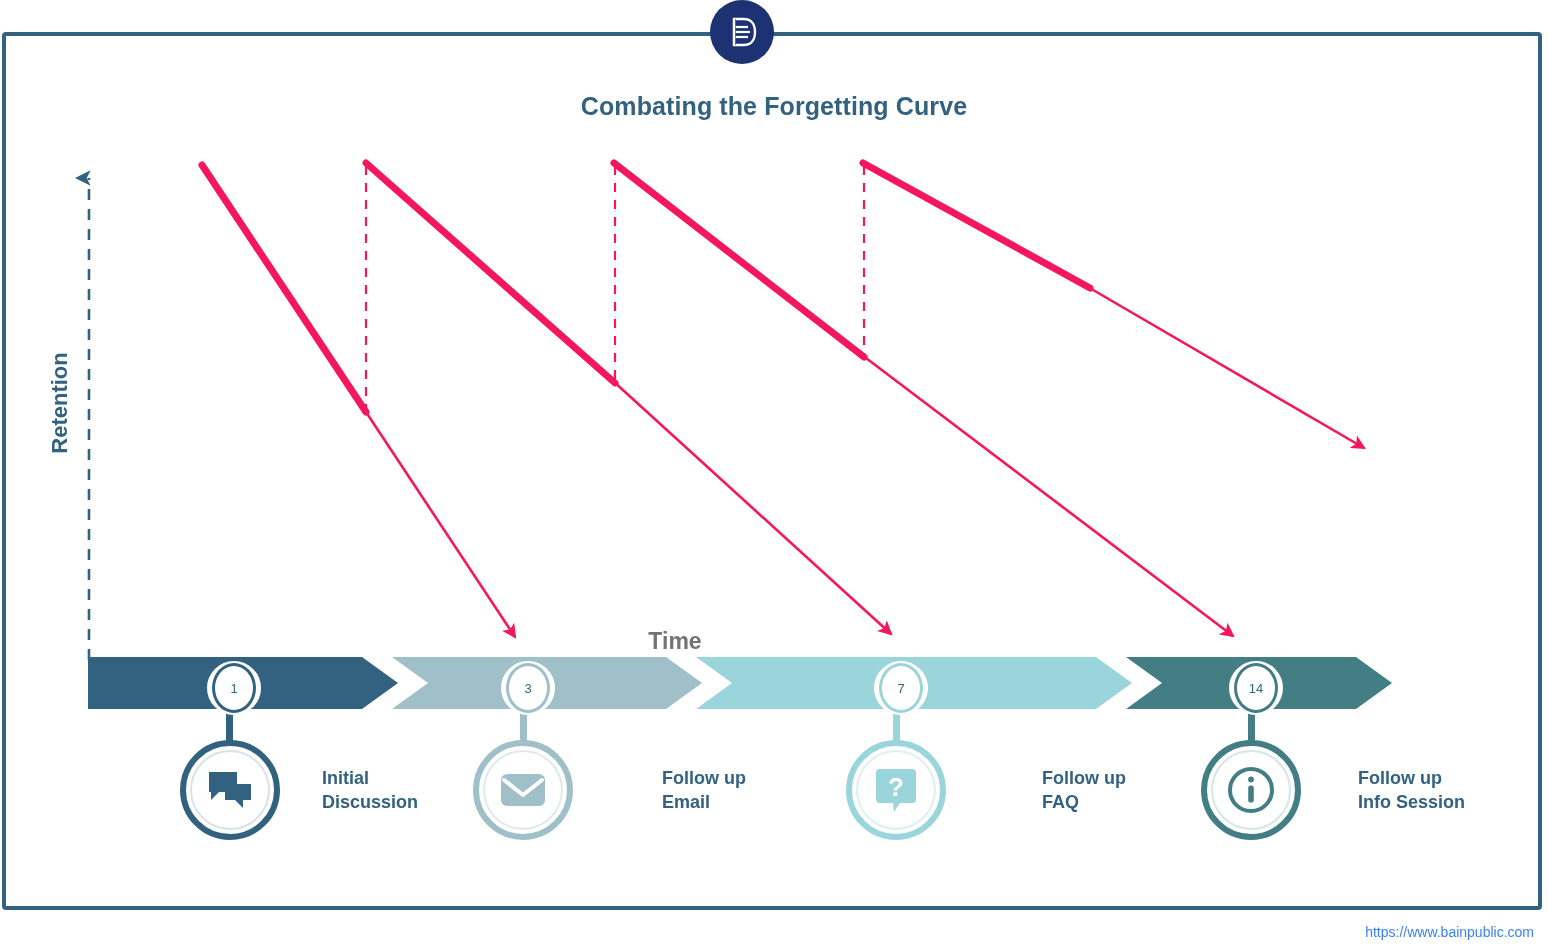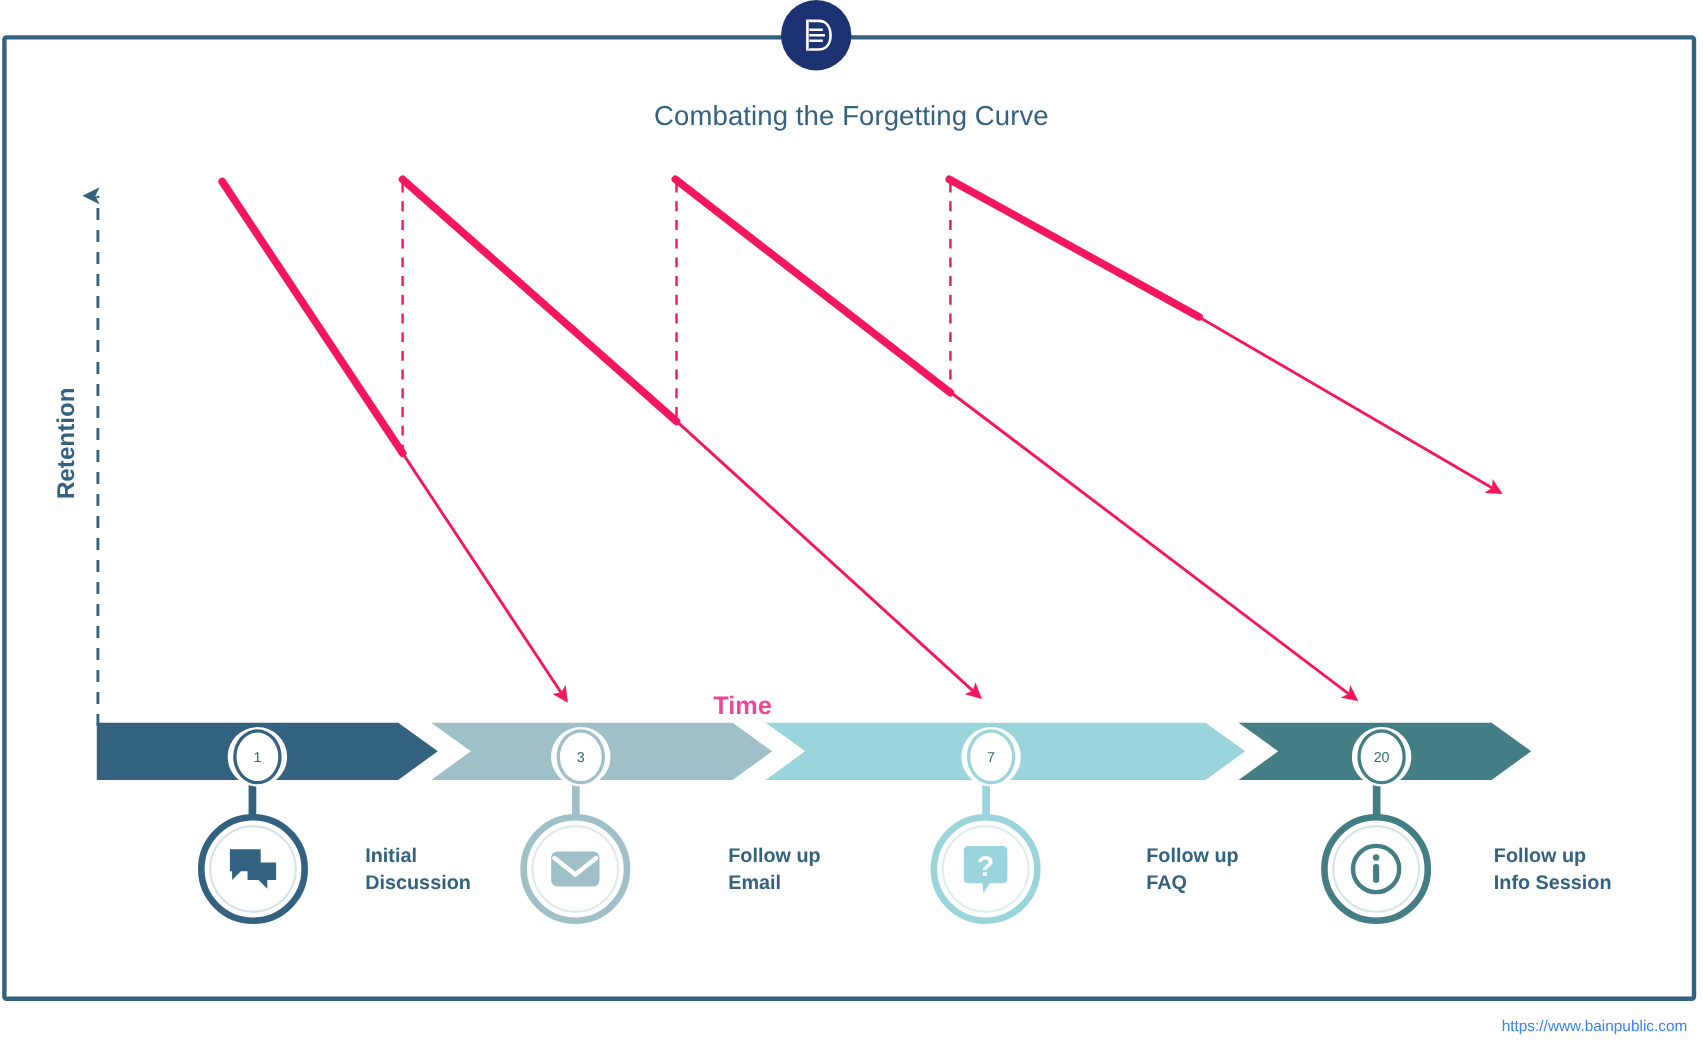--- a/index.html
+++ b/index.html
@@ -18,31 +18,31 @@
   }
 
   .logo{
     position:absolute;left:710px;top:0px;width:64px;height:64px;
     border-radius:50%;background:#1c3272;z-index:9;
     display:flex;align-items:center;justify-content:center;
   }
 
   .chart-title{
     position:absolute;left:0;top:92px;width:1548px;text-align:center;
-    font-size:25px;font-weight:normal;color:#336280;letter-spacing:.1px;
+    font-size:25px;font-weight:bold;color:#336280;letter-spacing:.1px;
   }
 
   .axis-label-y{
     position:absolute;left:-5px;top:390px;width:130px;text-align:center;
     font-size:22px;font-weight:bold;color:#336280;
     transform:rotate(-90deg);transform-origin:center center;
   }
   .axis-label-x{
     position:absolute;left:600px;top:628px;width:150px;text-align:center;
-    font-size:23px;font-weight:bold;color:#ec4899;
+    font-size:23px;font-weight:bold;color:#737373;
   }
 
   svg.overlay{position:absolute;left:0;top:0;width:1548px;height:946px;pointer-events:none;}
 
   .seg-num{
     position:absolute;width:44px;height:44px;border-radius:50%;
     background:#ffffff;border:5px solid #ffffff;
     display:flex;align-items:center;justify-content:center;
     font-size:13px;color:#2f6a7d;z-index:6;
     box-shadow:0 0 0 0 transparent;
@@ -158,33 +158,33 @@
         <span>3</span>
       </div>
   </div>
   <div class="seg-num" style="left:874px;top:661px;">
     <div class="innerc" style="border:3px solid #9BD5DC;">
         <span>7</span>
       </div>
   </div>
   <div class="seg-num" style="left:1229px;top:661px;">
     <div class="innerc" style="border:3px solid #437E84;">
-        <span>20</span>
+        <span>14</span>
       </div>
   </div>
 
   <div class="node" style="left:180px;top:740px;border:6px solid #336280;">
     <div class="ring2" style="border:2px solid #d7e3ea;">
       <svg width="46" height="40" viewBox="0 0 46 40">
         <path d="M2 2 H30 V22 H12 L4 30 V22 H2 Z" fill="#336280"></path>
         <path d="M18 14 H44 V30 H36 V38 L28 30 H18 Z" fill="#336280"></path>
       </svg>
     </div>
   </div>
-  <div class="node-label" style="left:332px;top:766px;">Initial
+  <div class="node-label" style="left:322px;top:766px;">Initial
 Discussion</div>
 
   <div class="node" style="left:473px;top:740px;border:6px solid #9FC0C8;">
     <div class="ring2" style="border:2px solid #dfeaee;">
       <svg width="46" height="36" viewBox="0 0 46 36">
         <rect x="1" y="2" width="44" height="32" rx="6" fill="#9FC0C8"></rect>
         <path d="M4 8 L23 23 L42 8" fill="none" stroke="#ffffff" stroke-width="4" stroke-linecap="round" stroke-linejoin="round"></path>
       </svg>
     </div>
   </div>

